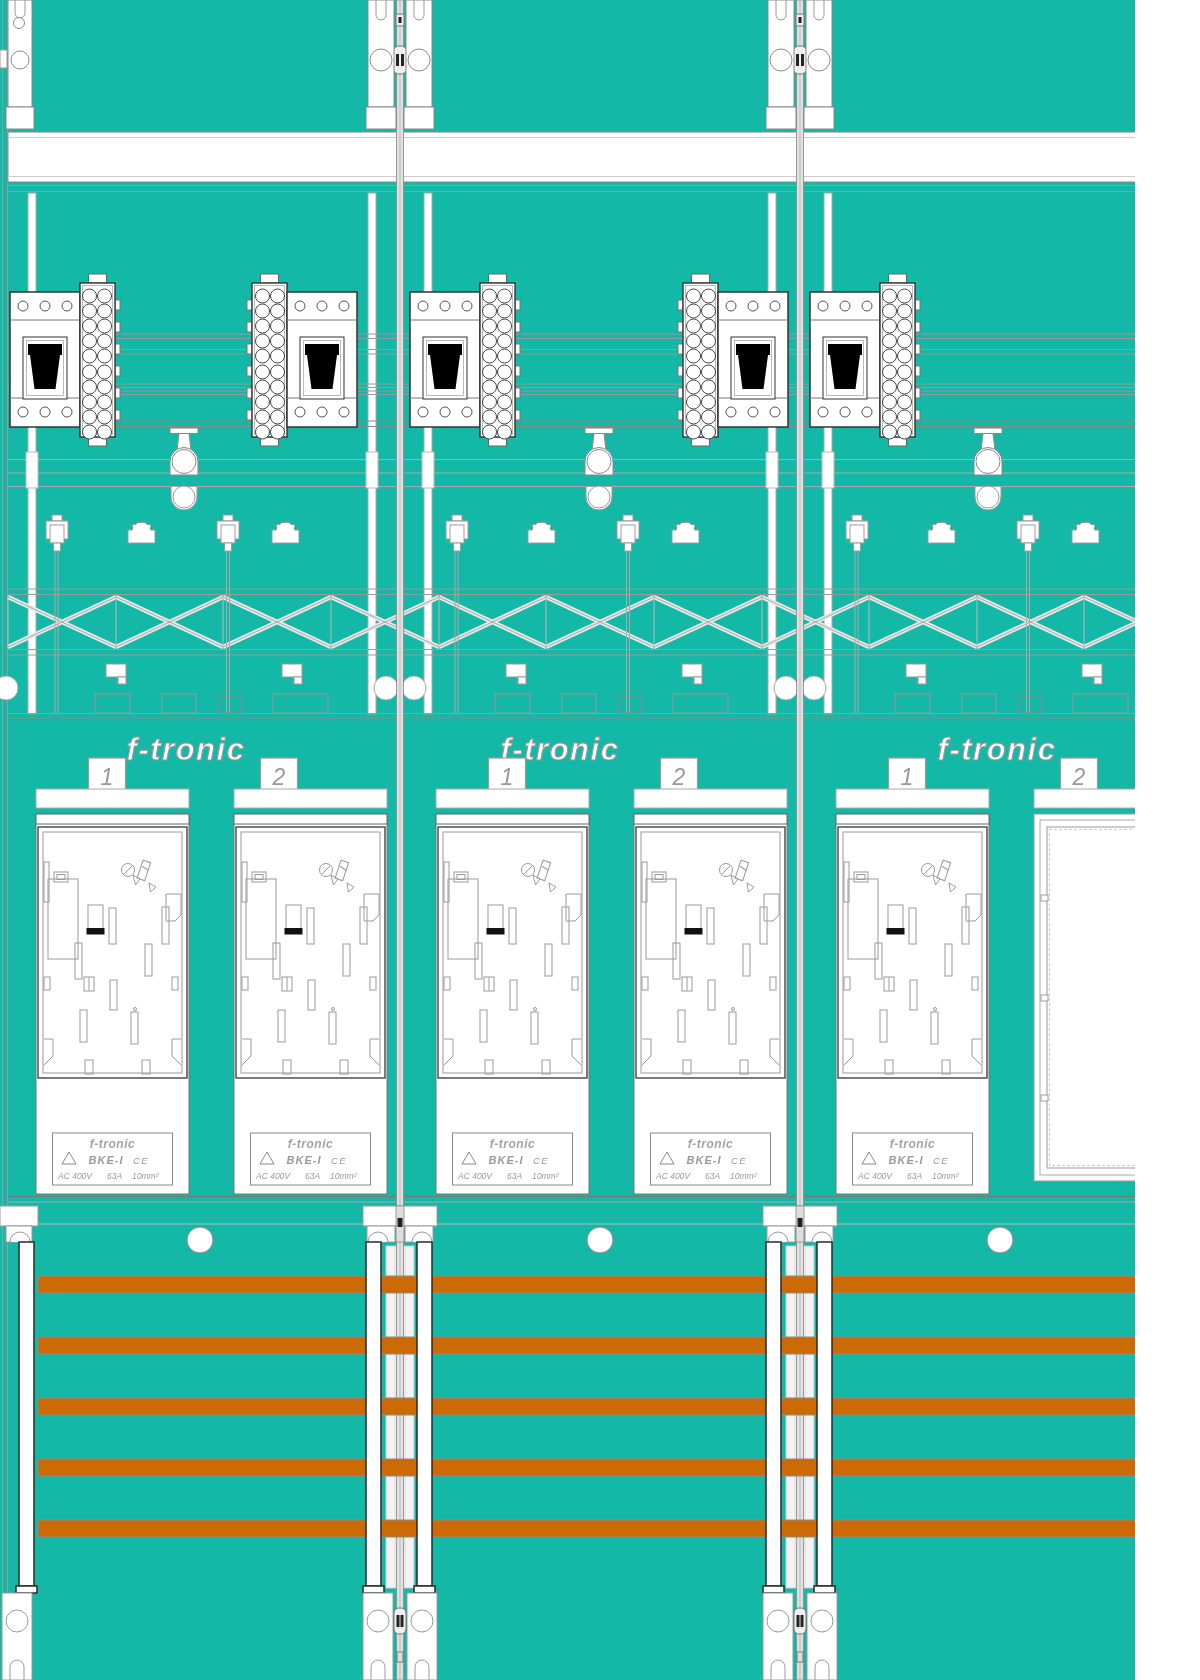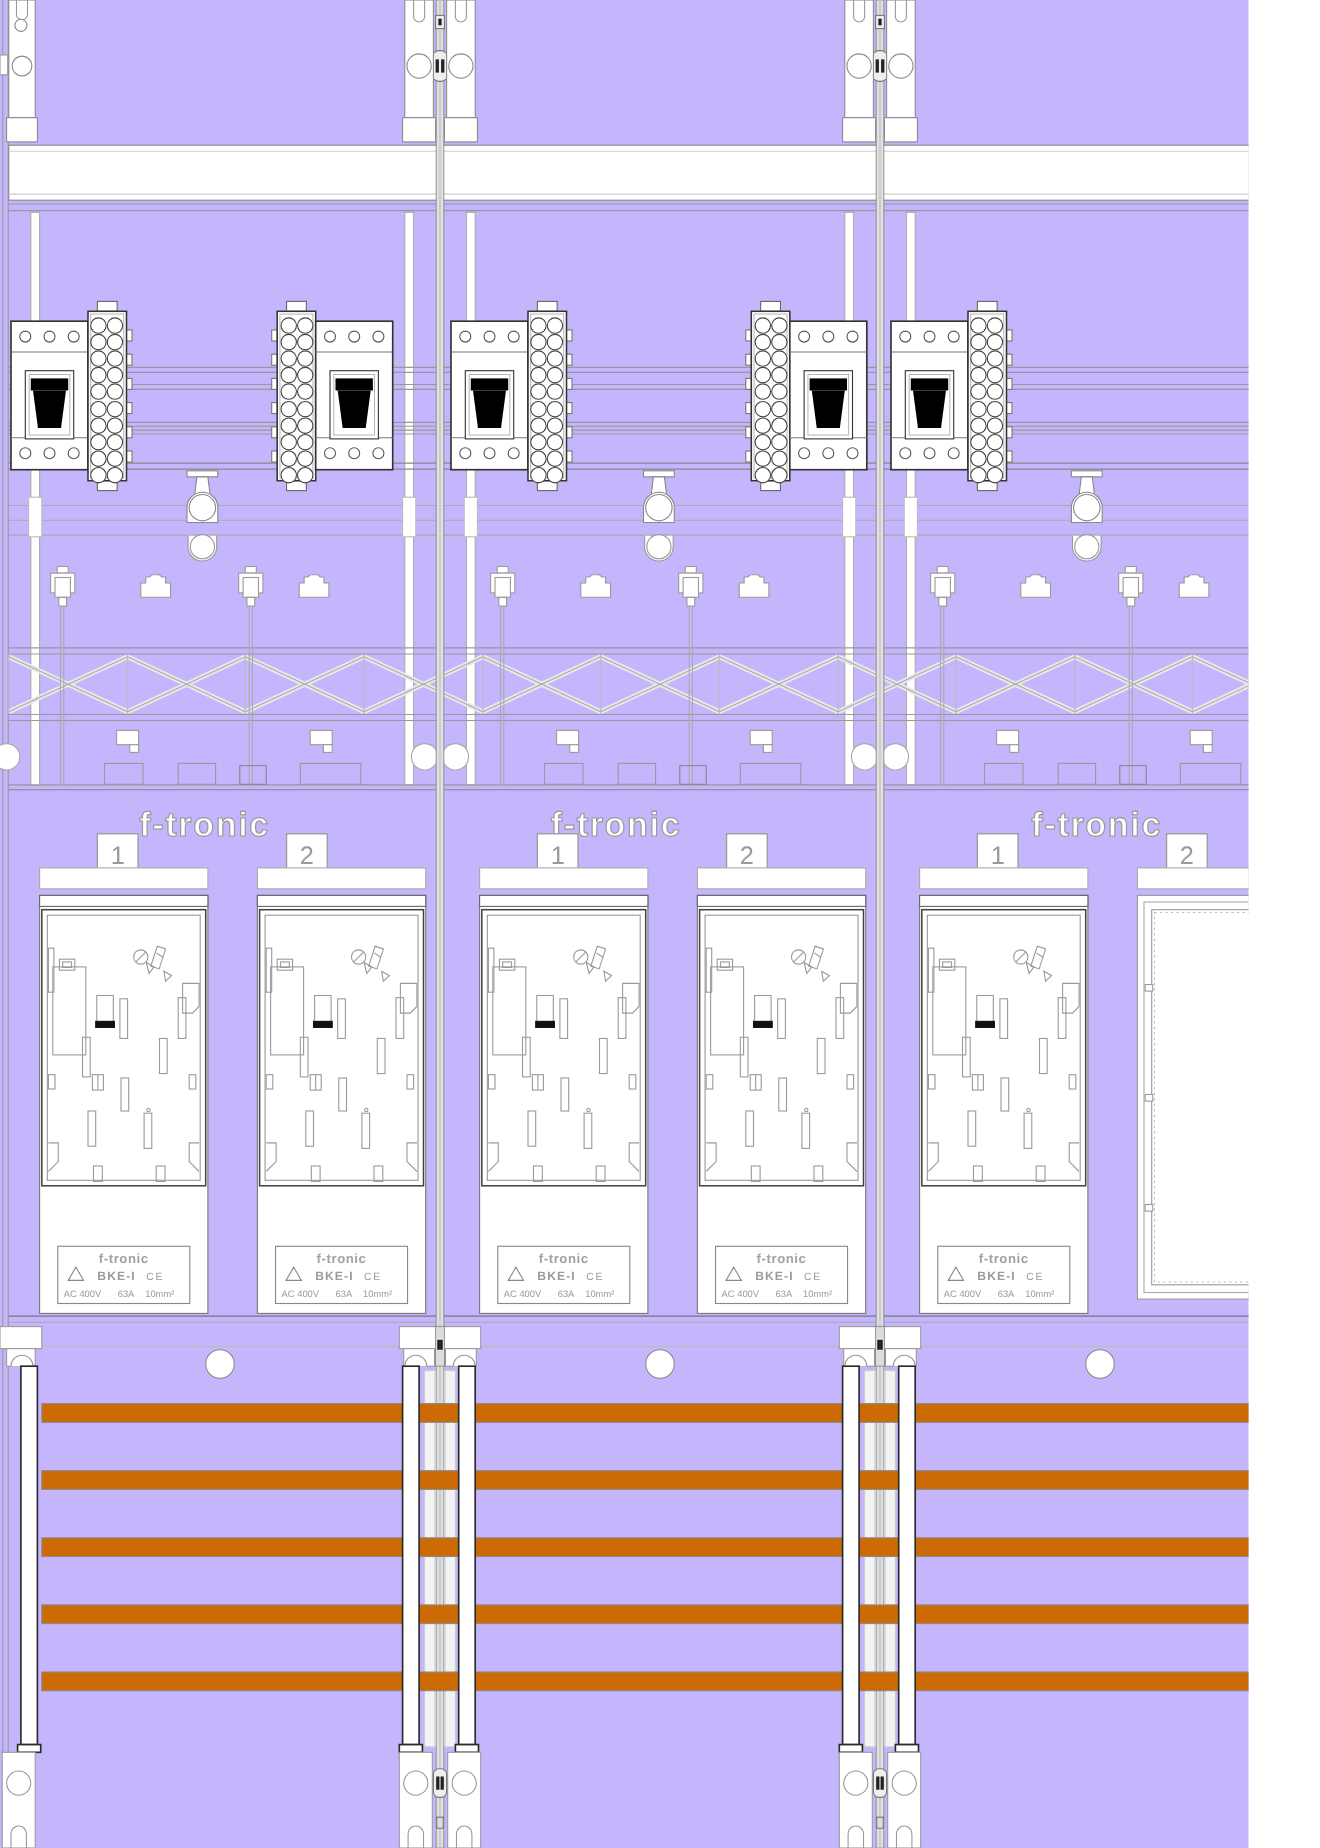--- a/index.html
+++ b/index.html
@@ -1,17 +1,17 @@
 <!DOCTYPE html>
 <html><head>
 <meta charset="utf-8">
 <style>
   html,body{margin:0;padding:0;background:#fff;}
-  .canvas{width:1135px;height:1680px;position:relative;background:#c4b5fd;overflow:hidden;
-          font-family:"Liberation Sans", sans-serif;}
+  .canvas{width:1135px;height:1680px;position:relative;background:#14b8a6;overflow:hidden;
+          font-family:"Liberation Sans", sans-serif;font-style:italic;}
   svg{display:block;}
   text{font-family:"Liberation Sans", sans-serif;}
   .logo-text{font-size:31px;font-weight:bold;letter-spacing:1.5px;fill:#fff;stroke:#999;stroke-width:1.1px;text-anchor:middle;}
   .pos-num{font-size:23px;fill:#9a9a9a;text-anchor:middle;}
   .lbl-brand{font-size:12px;font-weight:bold;letter-spacing:.5px;fill:#a3a3a3;text-anchor:middle;}
   .lbl-model{font-size:11px;font-weight:bold;letter-spacing:1px;fill:#9a9a9a;text-anchor:middle;}
   .lbl-ce{font-size:9.5px;letter-spacing:1.5px;fill:#9a9a9a;text-anchor:middle;}
   .lbl-spec{font-size:8.5px;fill:#9a9a9a;}
 </style>
 </head>

